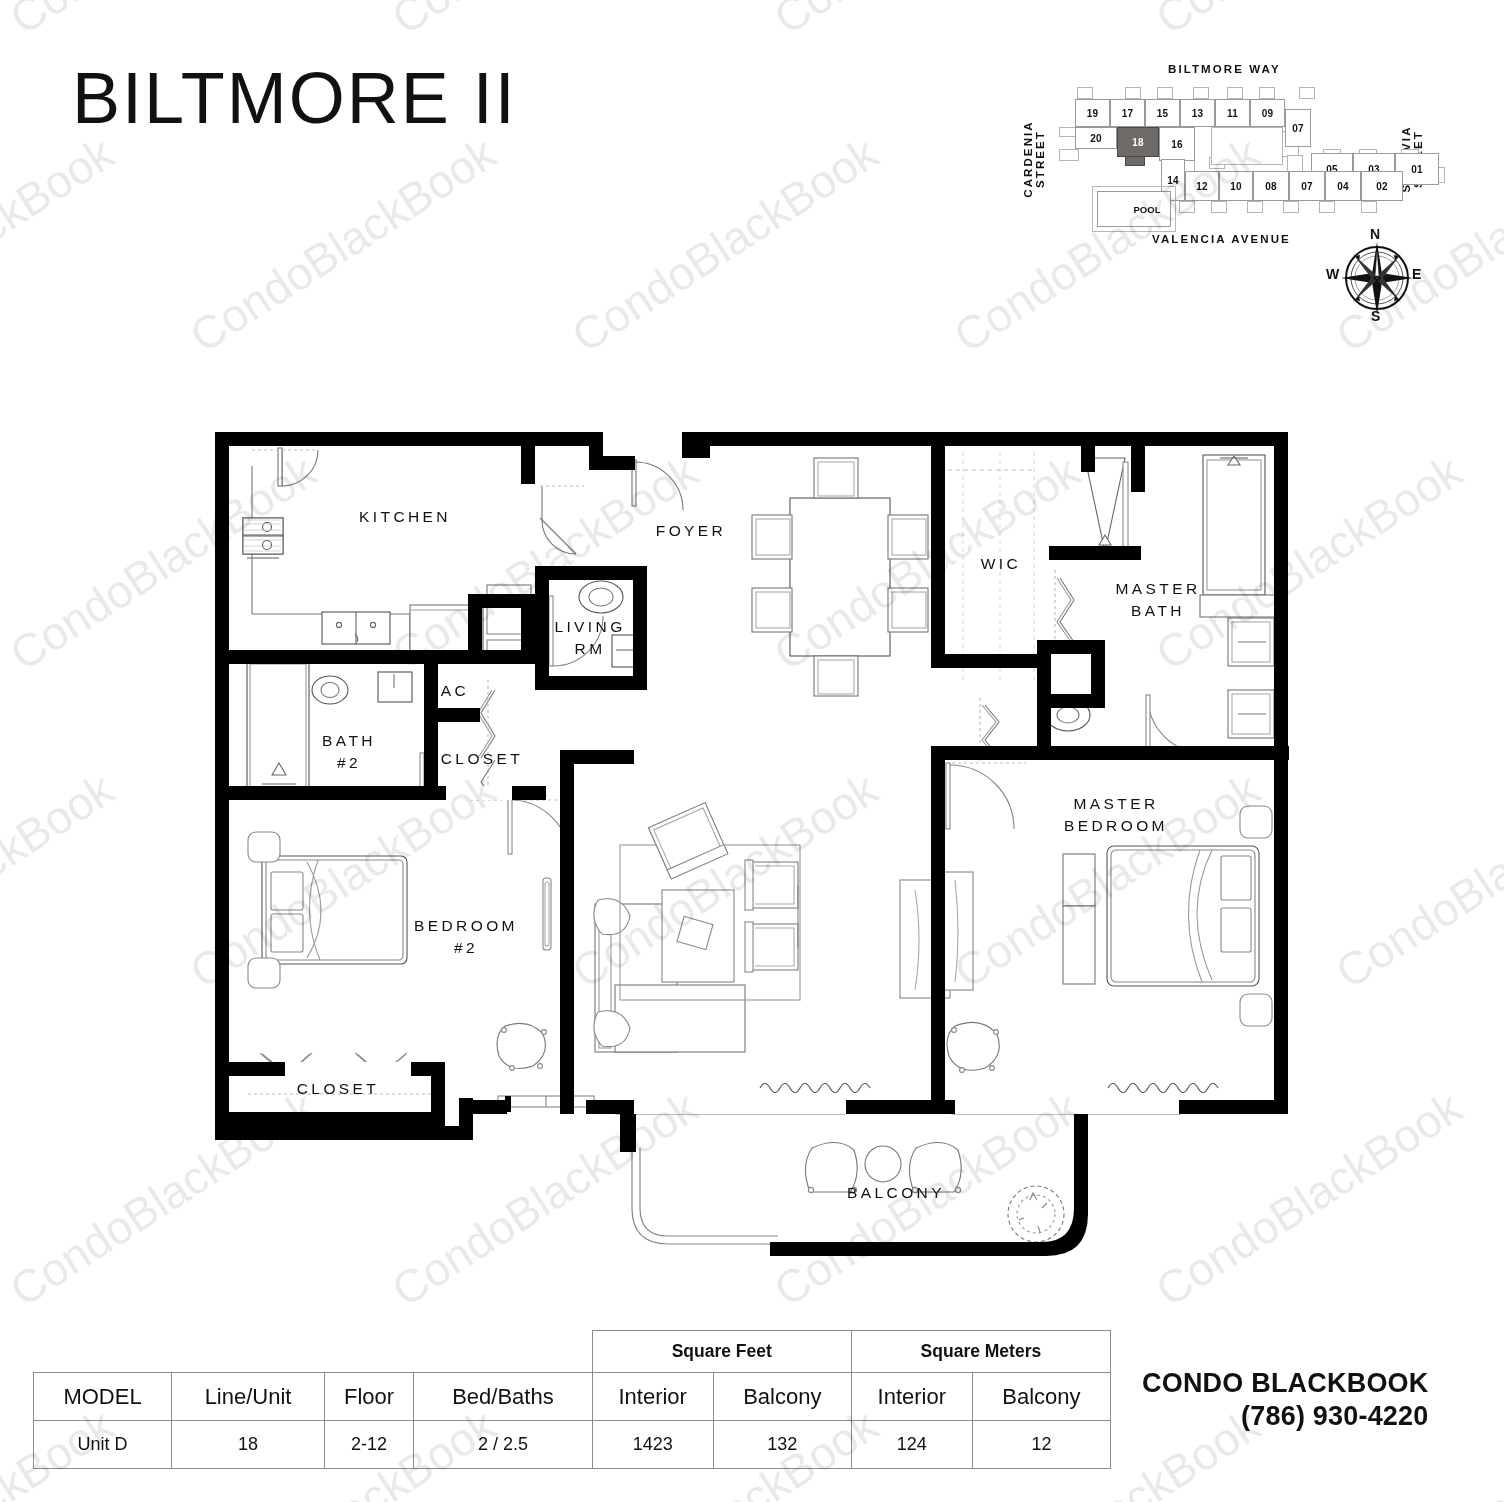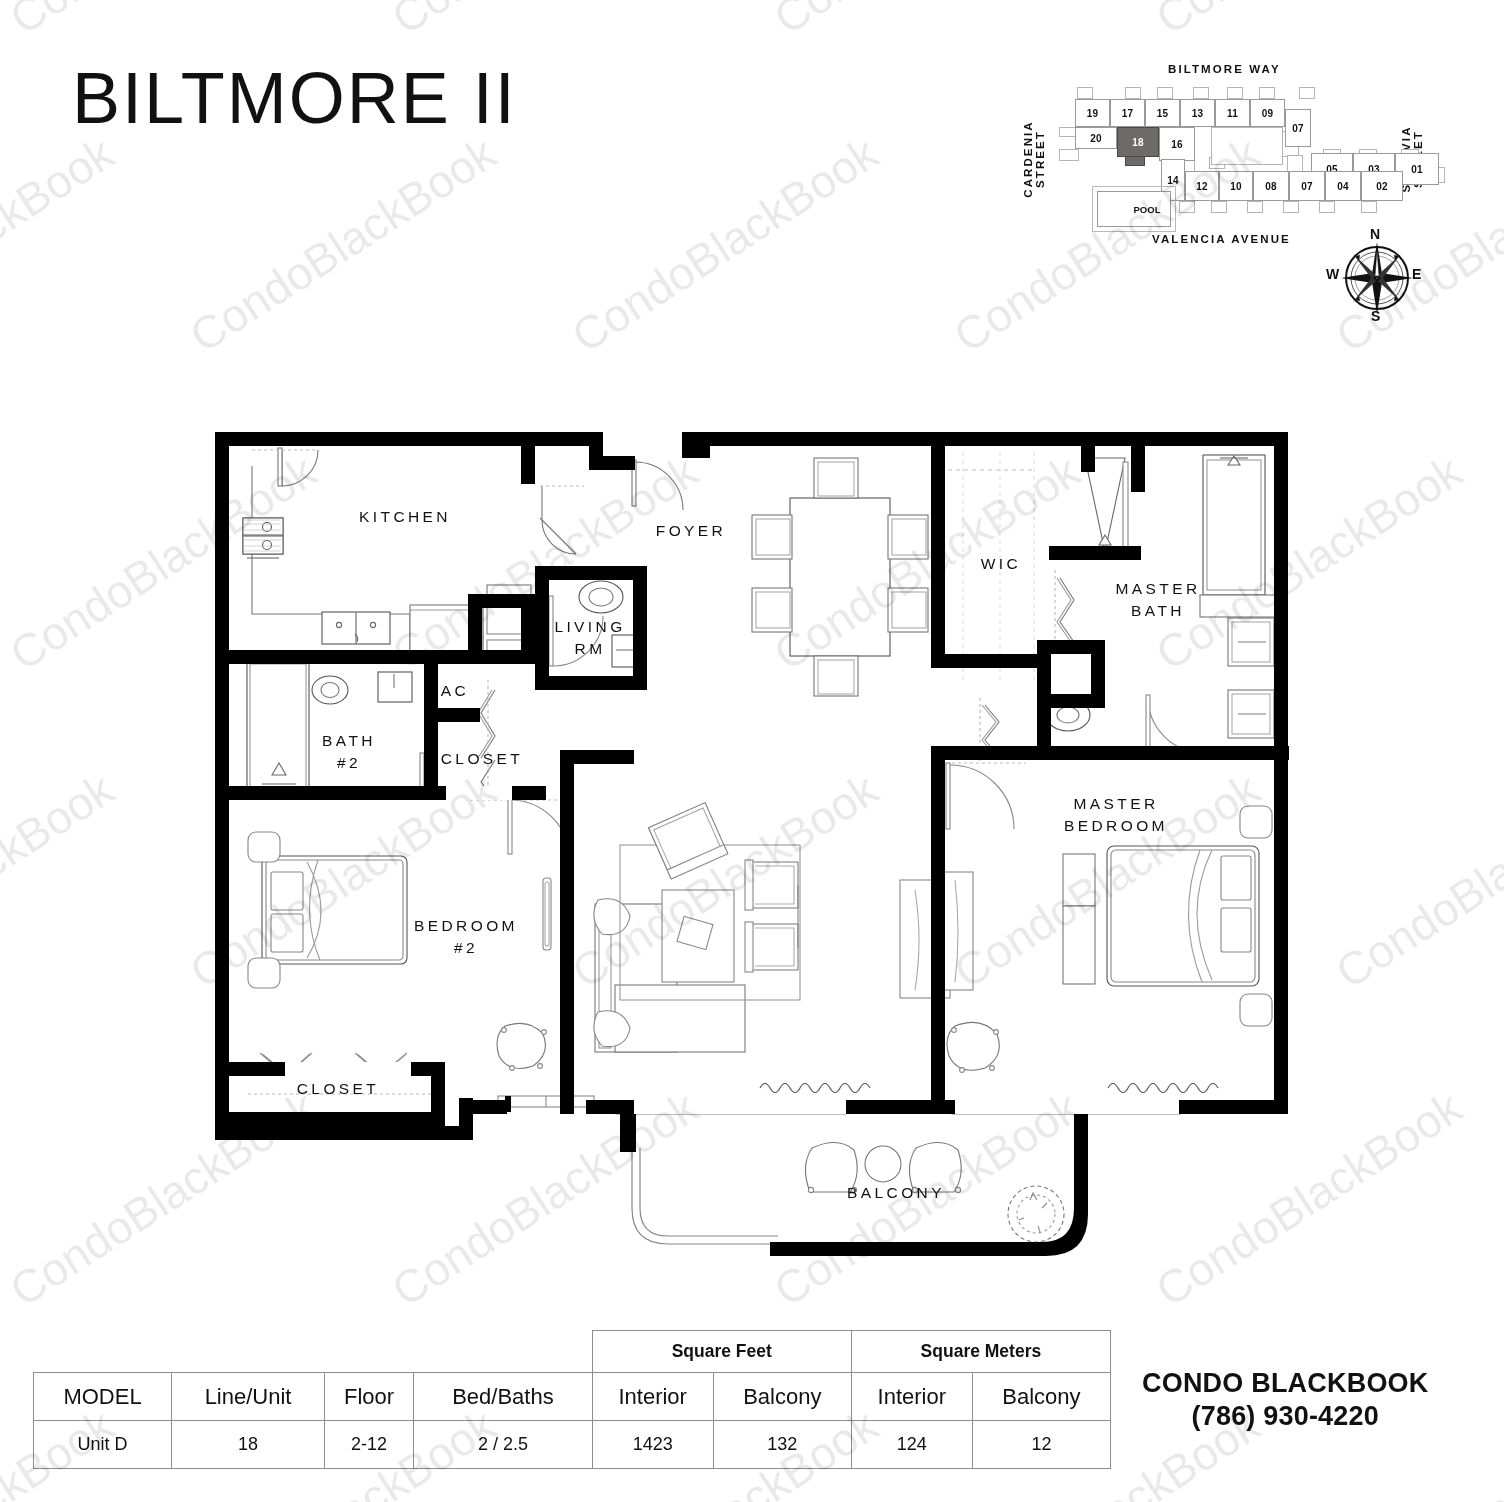--- a/index.html
+++ b/index.html
@@ -94,21 +94,21 @@
   #spec-table td, #spec-table th{
     border:1px solid #8d8d8d; text-align:center; color:#111; font-weight:400;
     padding:0;
   }
   #spec-table .hrow th{ height:48px; font-weight:400; font-size:22px;}
   #spec-table .grow th{ height:42px; font-weight:700; font-size:17.5px;}
   #spec-table .drow td{ height:48px; font-size:18px;}
   .nb{ border:none !important; }
 
   
-  #logo{ position:absolute; left:1142px; top:1368px; z-index:10; text-align:center;}
+  #logo{ position:absolute; left:1142px; top:1368px; z-index:10; text-align:right;}
   #logo-name{ font-size:27px; font-weight:700; letter-spacing:0.2px; color:#111; font-family:"Liberation Sans", sans-serif;}
   #logo-phone{ font-size:27px; font-weight:700; letter-spacing:0.2px; color:#111; margin-top:2px;}
 </style>
 </head>
 <body>
 
 <div id="plan">
   <svg width="1504" height="1320" viewBox="0 0 1504 1320" xmlns="http://www.w3.org/2000/svg">
     <defs>
       <g id="chair-side">

